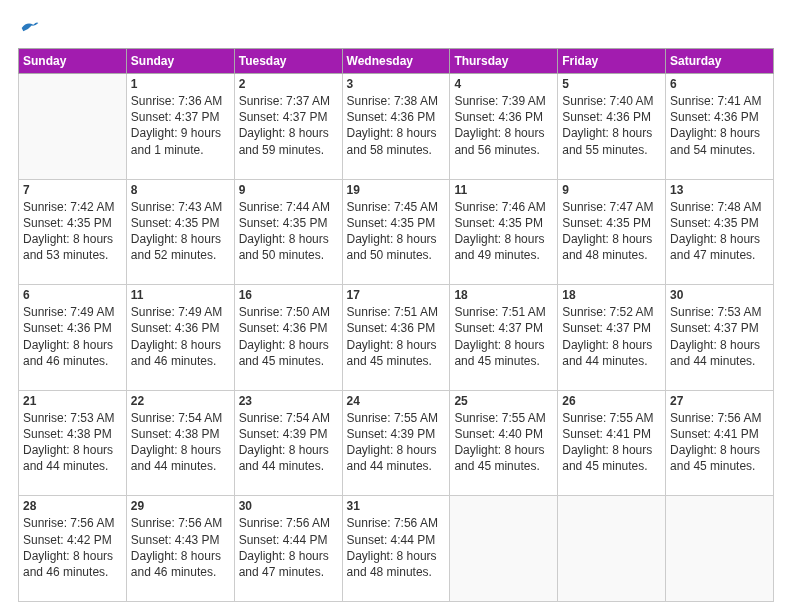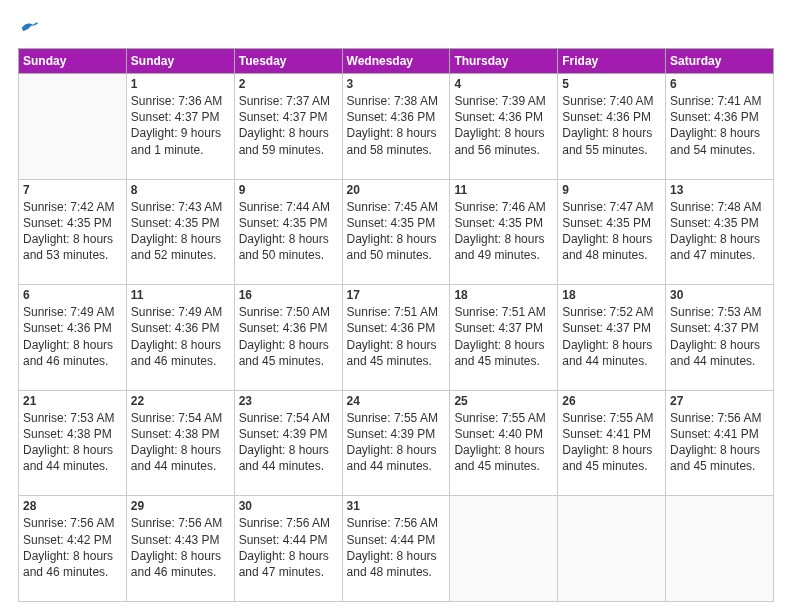--- a/index.html
+++ b/index.html
@@ -165,21 +165,21 @@
           </td>
           <td>
             <span class="day-number">8</span>
             <div class="day-info">Sunrise: 7:43 AM<br>Sunset: 4:35 PM<br>Daylight: 8 hours<br>and 52 minutes.</div>
           </td>
           <td>
             <span class="day-number">9</span>
             <div class="day-info">Sunrise: 7:44 AM<br>Sunset: 4:35 PM<br>Daylight: 8 hours<br>and 50 minutes.</div>
           </td>
           <td>
-            <span class="day-number">20</span>
+            <span class="day-number">19</span>
             <div class="day-info">Sunrise: 7:45 AM<br>Sunset: 4:35 PM<br>Daylight: 8 hours<br>and 50 minutes.</div>
           </td>
           <td>
             <span class="day-number">11</span>
             <div class="day-info">Sunrise: 7:46 AM<br>Sunset: 4:35 PM<br>Daylight: 8 hours<br>and 49 minutes.</div>
           </td>
           <td>
             <span class="day-number">9</span>
             <div class="day-info">Sunrise: 7:47 AM<br>Sunset: 4:35 PM<br>Daylight: 8 hours<br>and 48 minutes.</div>
           </td>

